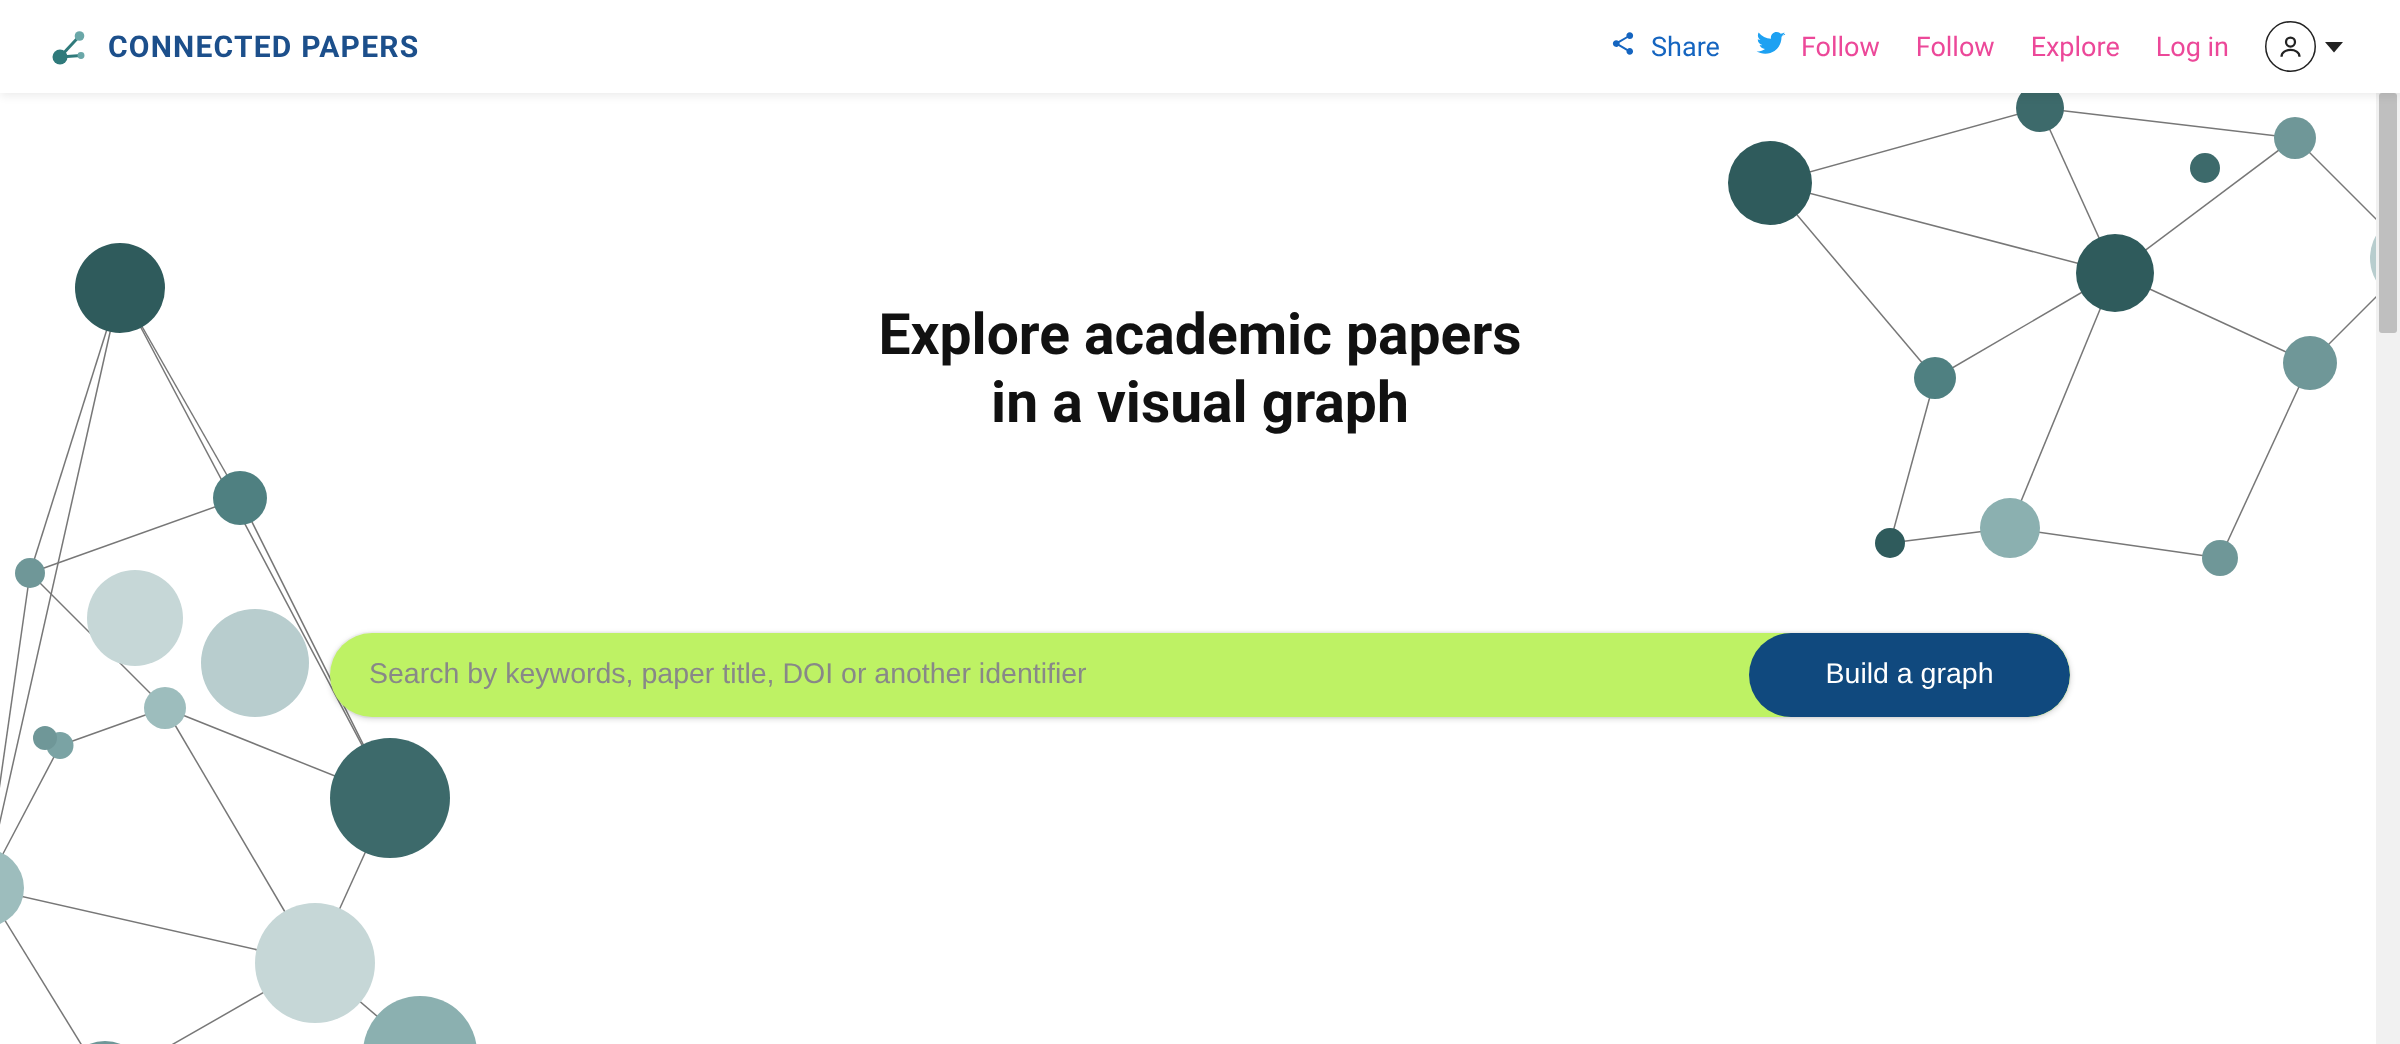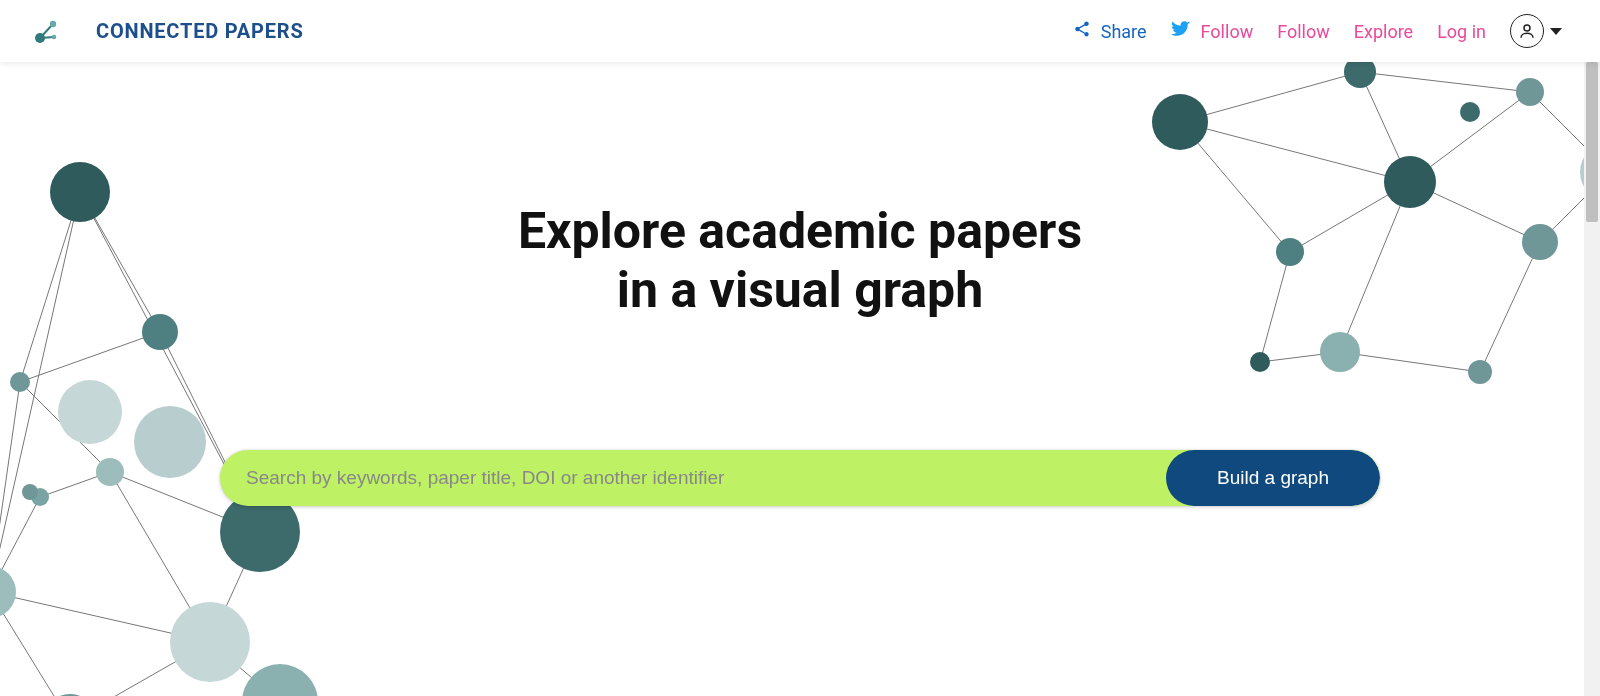--- a/index.html
+++ b/index.html
@@ -28,21 +28,20 @@
     display: flex;
     align-items: center;
     gap: 12px;
   }
   .brand-logo svg { display: block; }
   .brand-name {
     color: #1c4f8b;
     font-weight: 700;
     font-size: 20px;
     letter-spacing: 0.8px;
-    margin-left: 24px;
   }
   .nav {
     display: flex;
     align-items: center;
     gap: 24px;
   }
   .nav-item {
     display: flex;
     align-items: center;
     gap: 10px;
@@ -93,21 +92,21 @@
     inset: 0;
     display: flex;
     flex-direction: column;
     align-items: center;
   }
   .headline {
     margin-top: 140px;
     text-align: center;
     color: #111;
     font-weight: 700;
-    font-size: 50px;
+    font-size: 38px;
     line-height: 1.18;
   }
 
   
   .search-row {
     margin-top: 130px;
     width: 1160px;
     height: 56px;
     display: flex;
     align-items: stretch;

